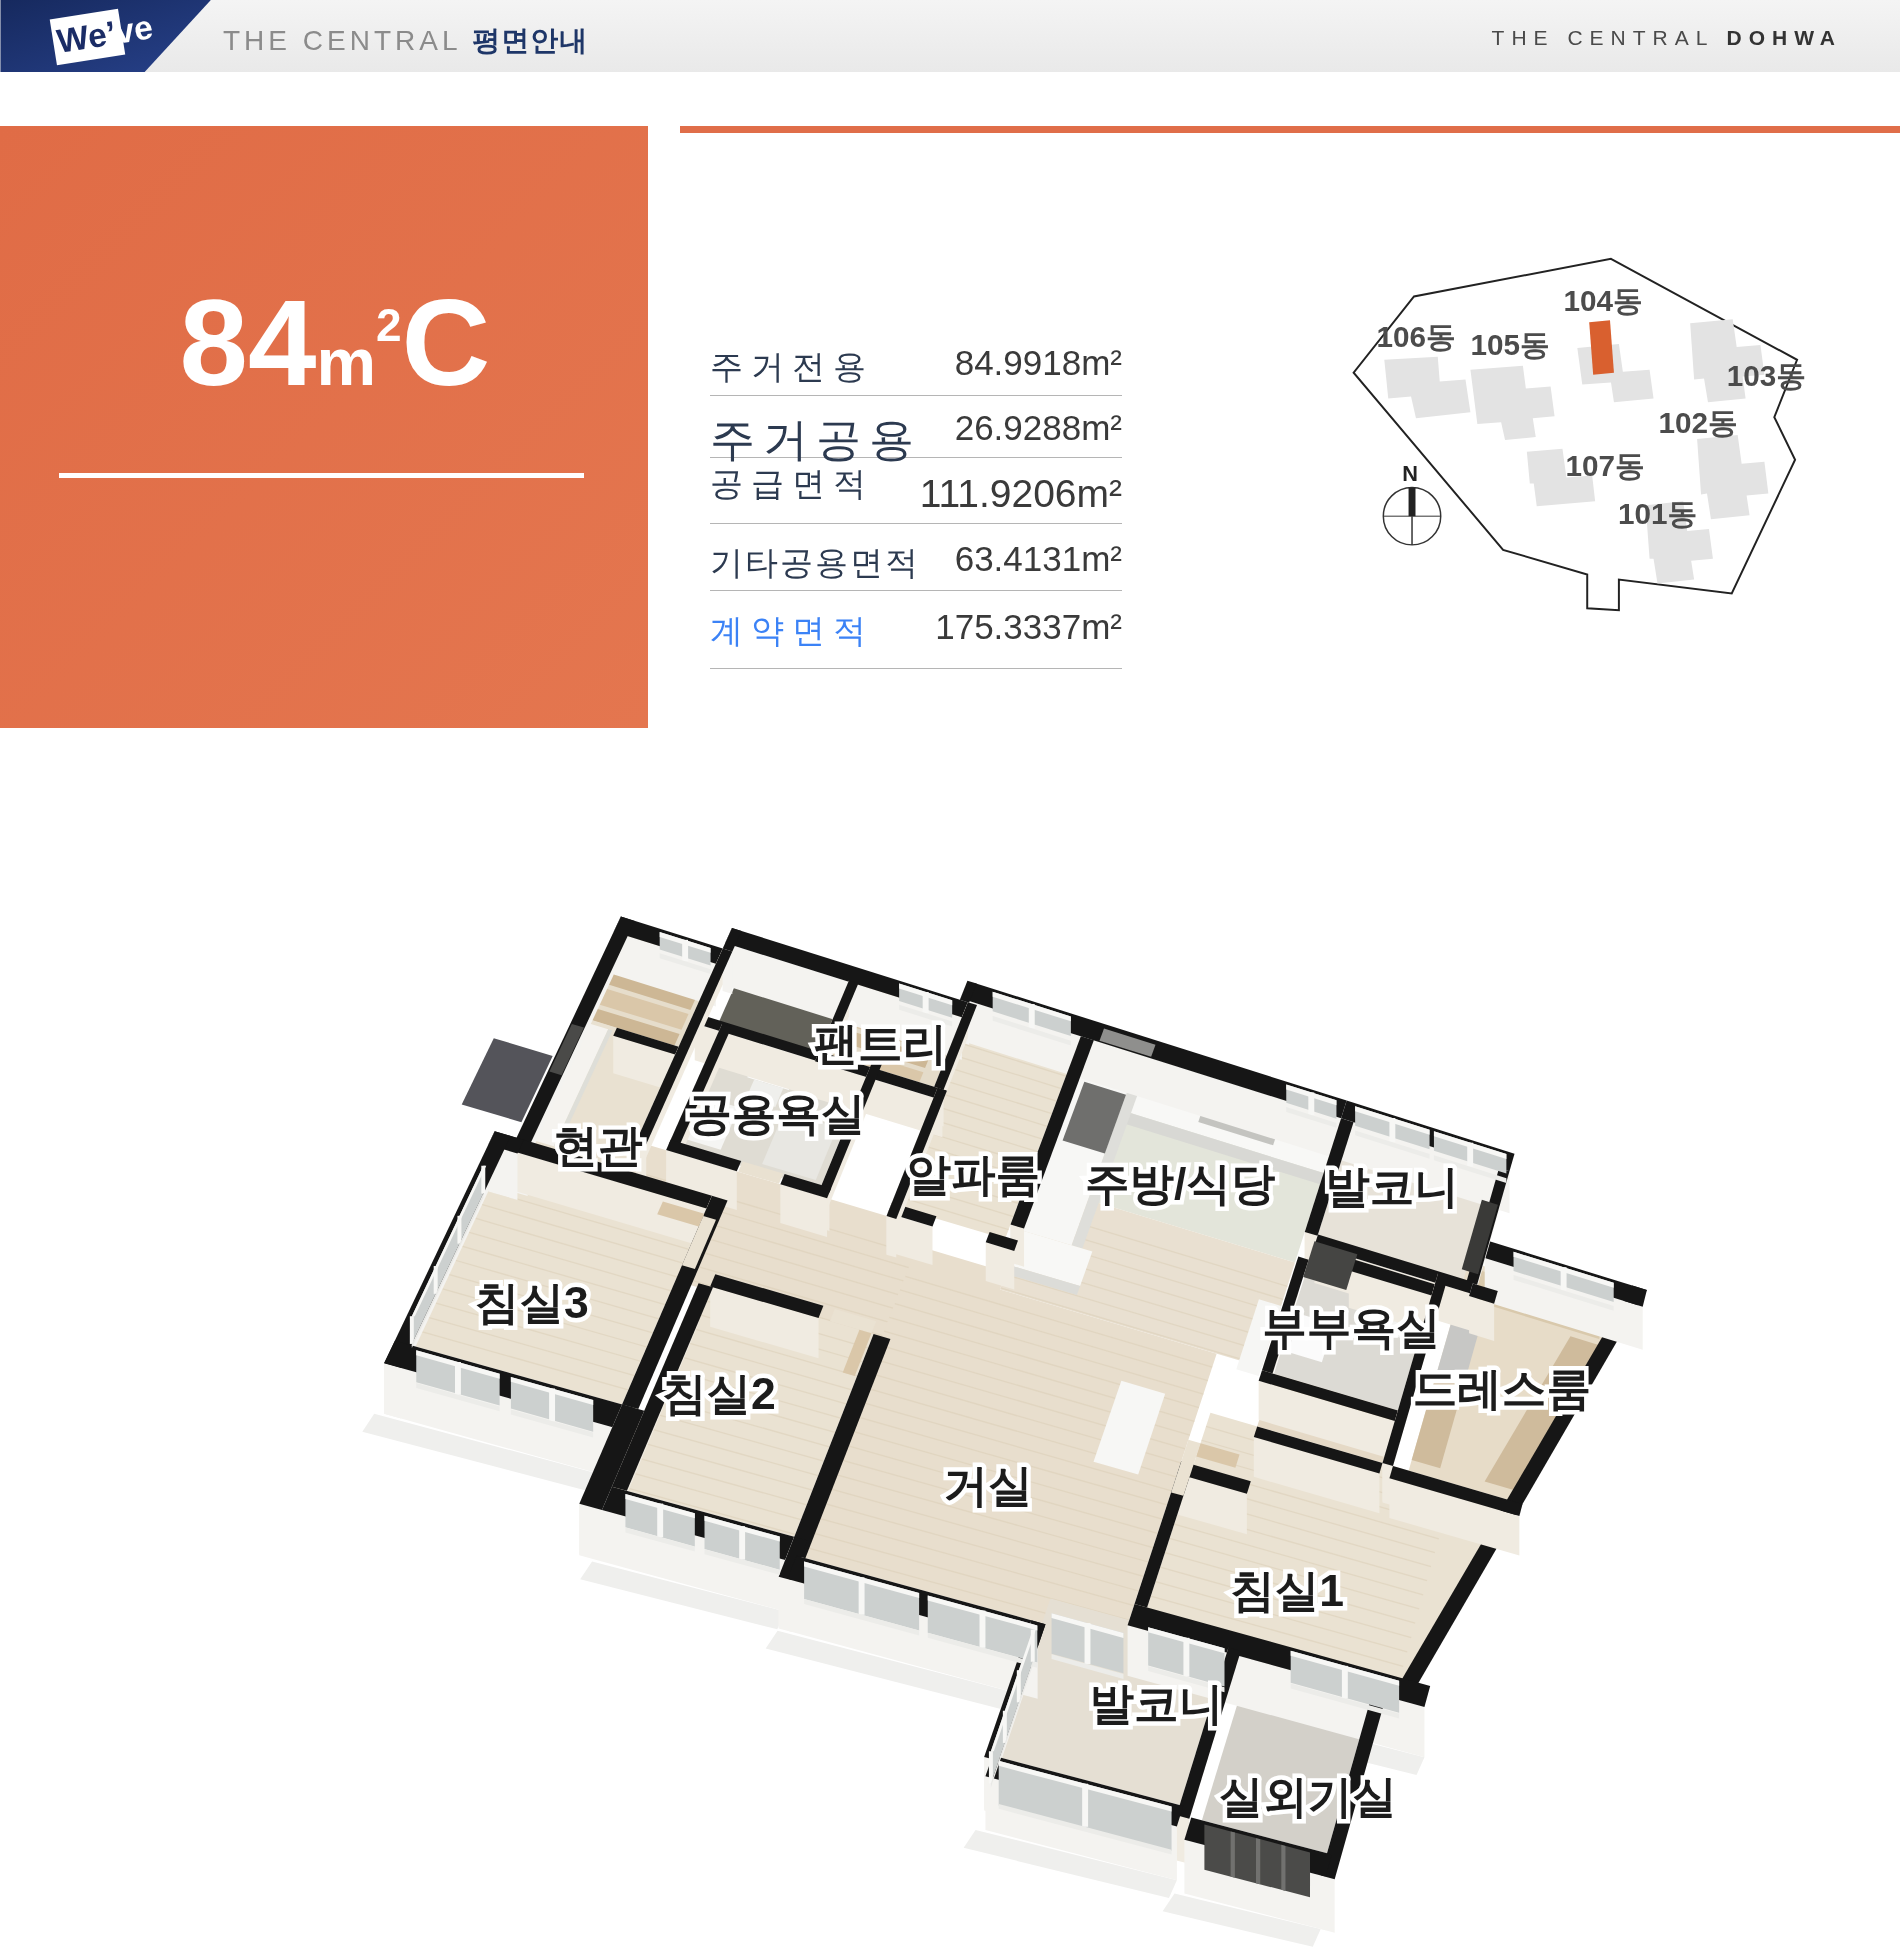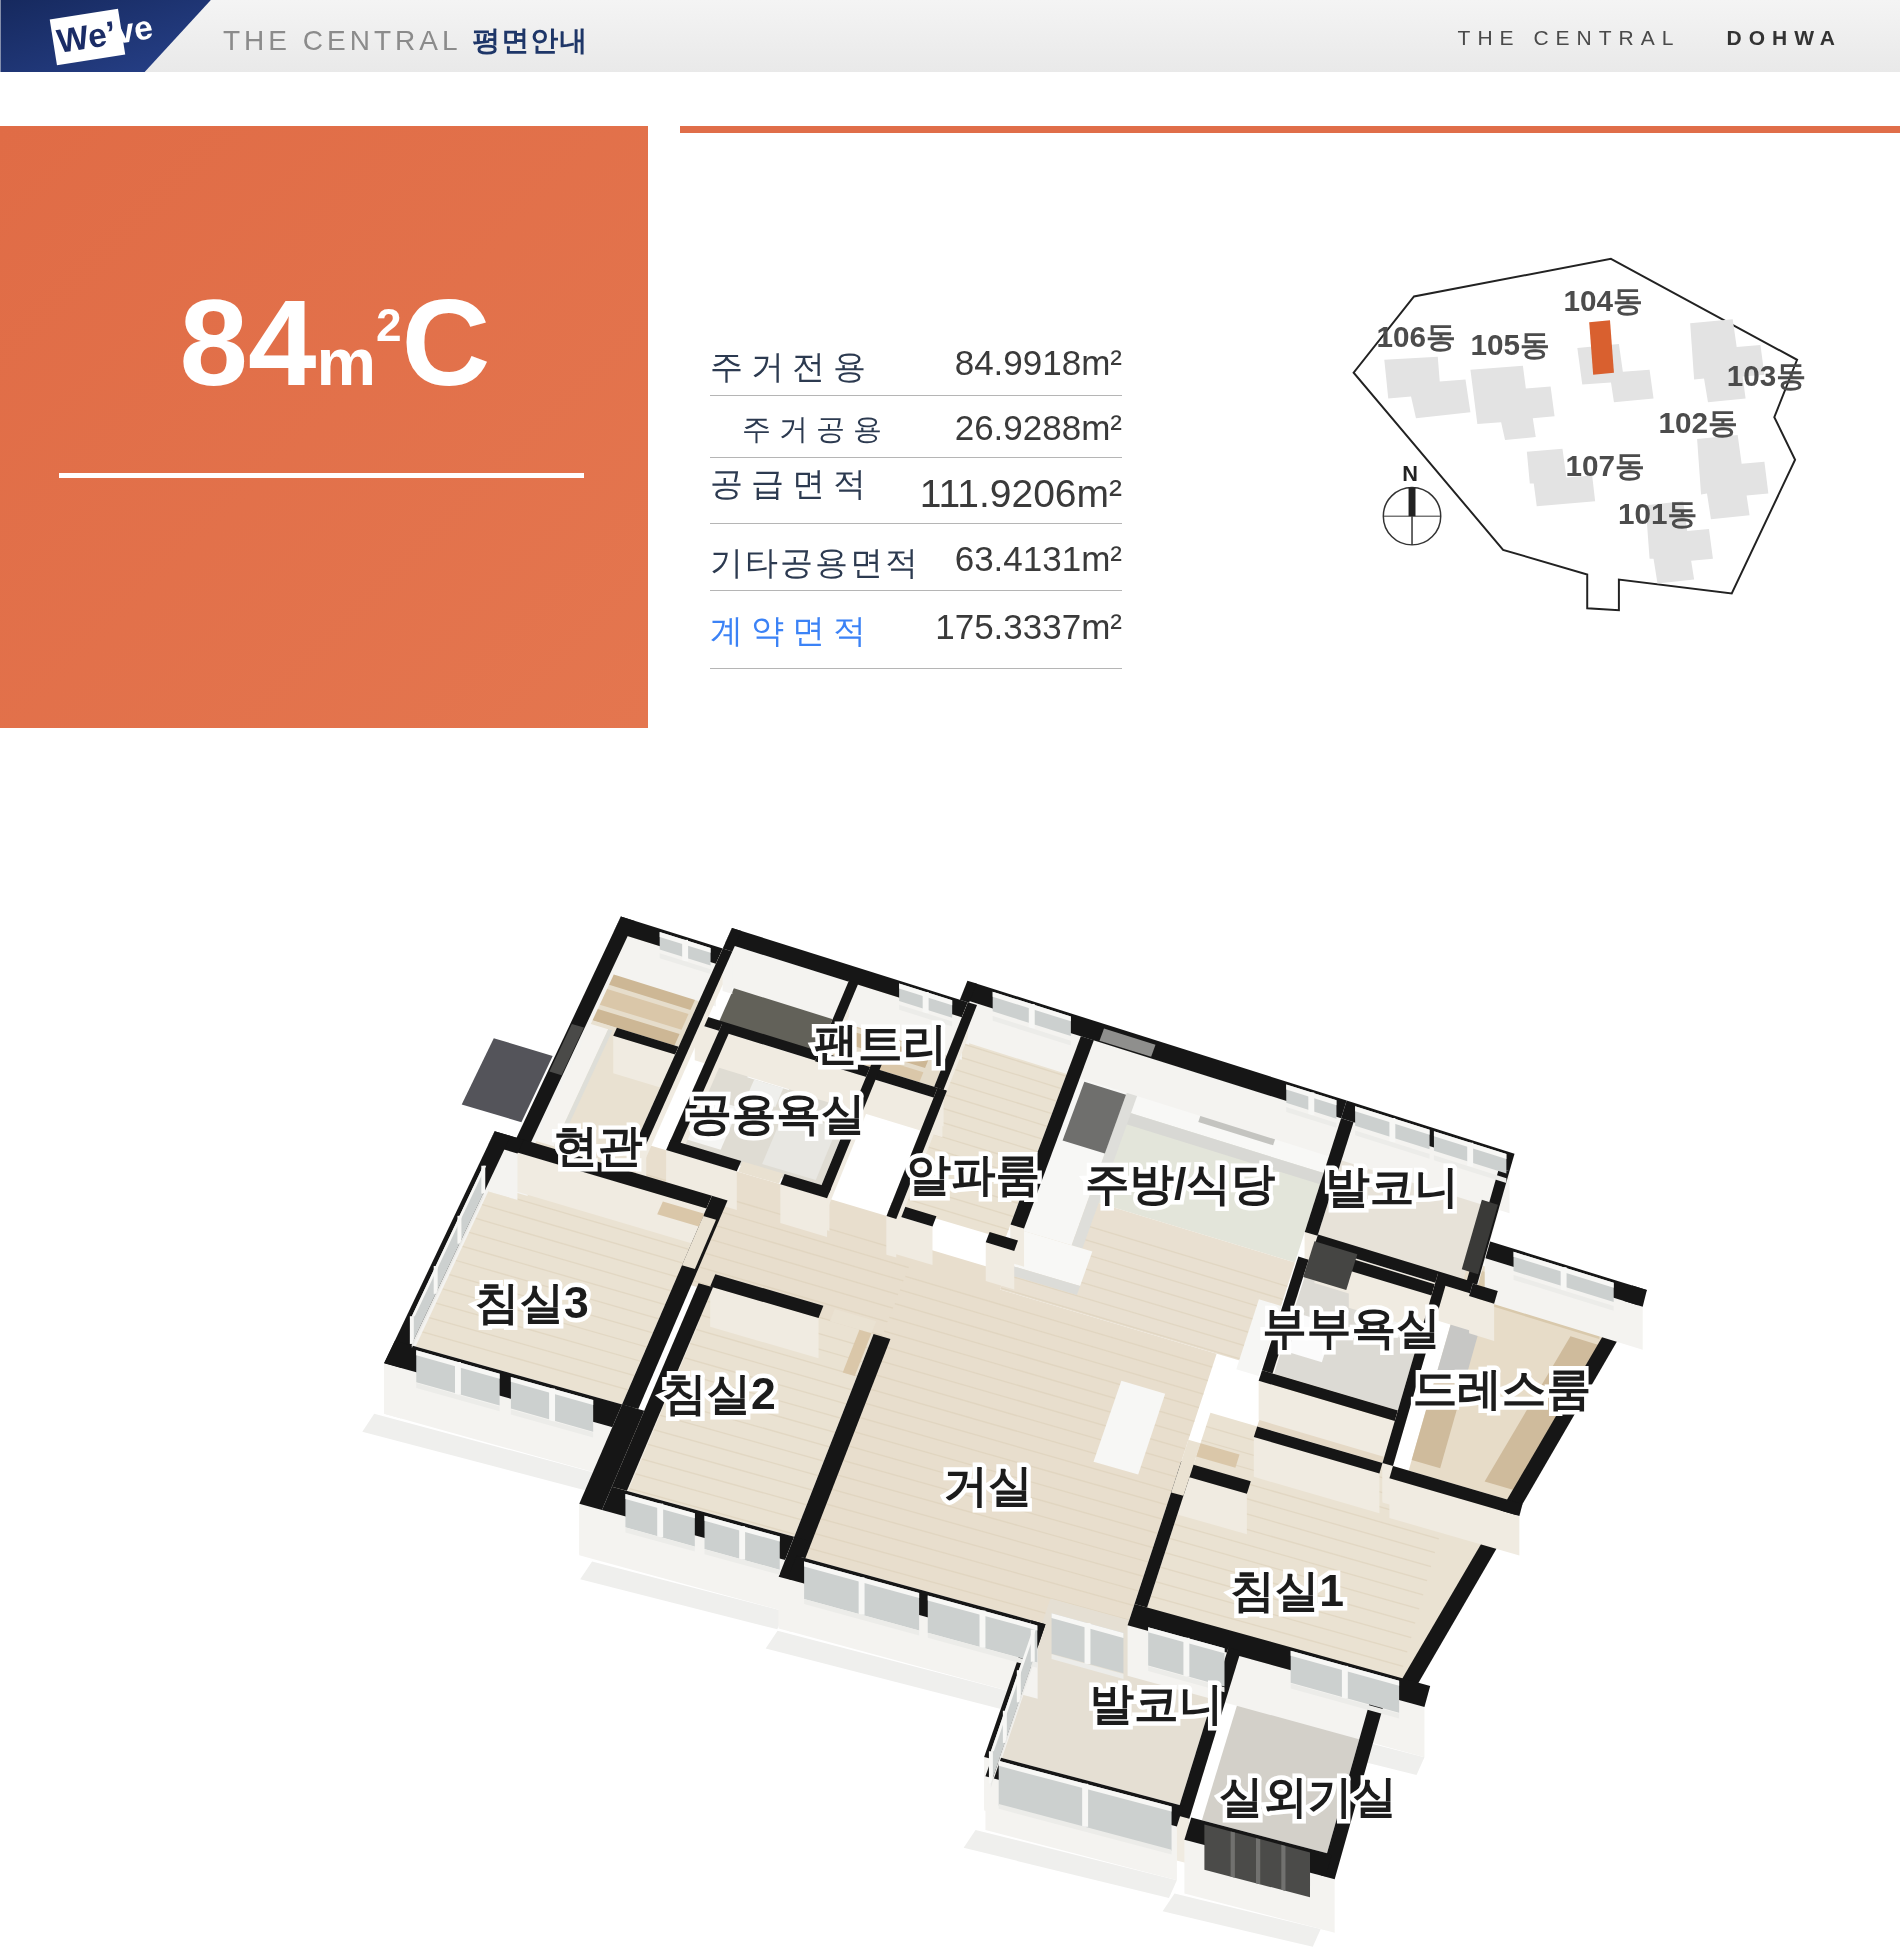--- a/index.html
+++ b/index.html
@@ -21,41 +21,41 @@
   <polygon points="0,0 213,0 146,73 0,73" fill="url(#nv)"></polygon>
 
   <g transform="rotate(-9 88 37)">
     <rect x="53" y="14" width="70" height="47" fill="#ffffff"></rect>
     <text x="57" y="49" font-size="34" font-weight="bold" fill="#1b2c66" font-family="Liberation Sans, sans-serif">We<tspan fill="#1b2c66">’</tspan><tspan fill="#ffffff">ve</tspan></text>
   </g>
 </svg>
 
 <div class="abs" style="left:223px;top:22px;font-size:28px;color:#8b8b8b;letter-spacing:4px;">THE CENTRAL <span style="color:#1e3668;font-weight:bold;letter-spacing:1px;">평면안내</span></div>
 
-<div class="abs" style="right:59px;top:26px;font-size:21px;color:#4a4a4a;letter-spacing:7px;">THE CENTRAL <span style="font-weight:bold;color:#333;margin-left:34px;">DOHWA</span></div>
+<div class="abs" style="right:59px;top:26px;font-size:21px;color:#4a4a4a;letter-spacing:7px;">THE CENTRAL <span style="font-weight:bold;color:#333;">DOHWA</span></div>
 
 <div class="abs" style="left:680px;top:126px;width:1221px;height:7px;background:#e06e49;"></div>
 
 <div class="abs" style="left:0;top:126px;width:648px;height:602px;background:linear-gradient(135deg,#e06c46,#e4764f);">
 
   <div style="position:absolute;left:0;top:155px;width:100%;text-align:center;color:#fff;font-weight:bold;font-size:123px;letter-spacing:0;line-height:1;margin-left:11px;">84<span style="font-size:67px;">m</span><span style="font-size:46px;vertical-align:44px;">2</span>C</div>
 
   <div style="position:absolute;left:59px;top:347px;width:525px;height:5px;background:#fff;"></div>
 
 </div>
 
 <div class="abs" style="left:710px;top:327px;width:412px;">
 
   <div style="position:relative;height:68px;border-bottom:1px solid #b5b5b5;">
     <span style="position:absolute;left:0;top:18px;font-size:33px;color:#2c3a50;letter-spacing:8px;">주거전용</span>
     <span style="position:absolute;right:0;top:16px;font-size:35px;color:#3a3a3a;">84.9918m²</span>
   </div>
 
   <div style="position:relative;height:61px;border-bottom:1px solid #b5b5b5;">
-    <span style="position:absolute;left:0;top:14px;font-size:29px;color:#2c3a50;letter-spacing:8px;margin-left:32px;">주거공용</span>
+    <span style="position:absolute;left:0;top:14px;font-size:45px;color:#2c3a50;letter-spacing:8px;">주거공용</span>
     <span style="position:absolute;right:0;top:12px;font-size:35px;color:#3a3a3a;">26.9288m²</span>
   </div>
 
   <div style="position:relative;height:65px;border-bottom:1px solid #b5b5b5;">
     <span style="position:absolute;left:0;top:4px;font-size:33px;color:#2c3a50;letter-spacing:8px;">공급면적</span>
     <span style="position:absolute;right:0;top:14px;font-size:39px;color:#3a3a3a;">111.9206m²</span>
   </div>
 
   <div style="position:relative;height:66px;border-bottom:1px solid #b5b5b5;">
     <span style="position:absolute;left:0;top:17px;font-size:33px;color:#2c3a50;letter-spacing:2px;">기타공용면적</span>

